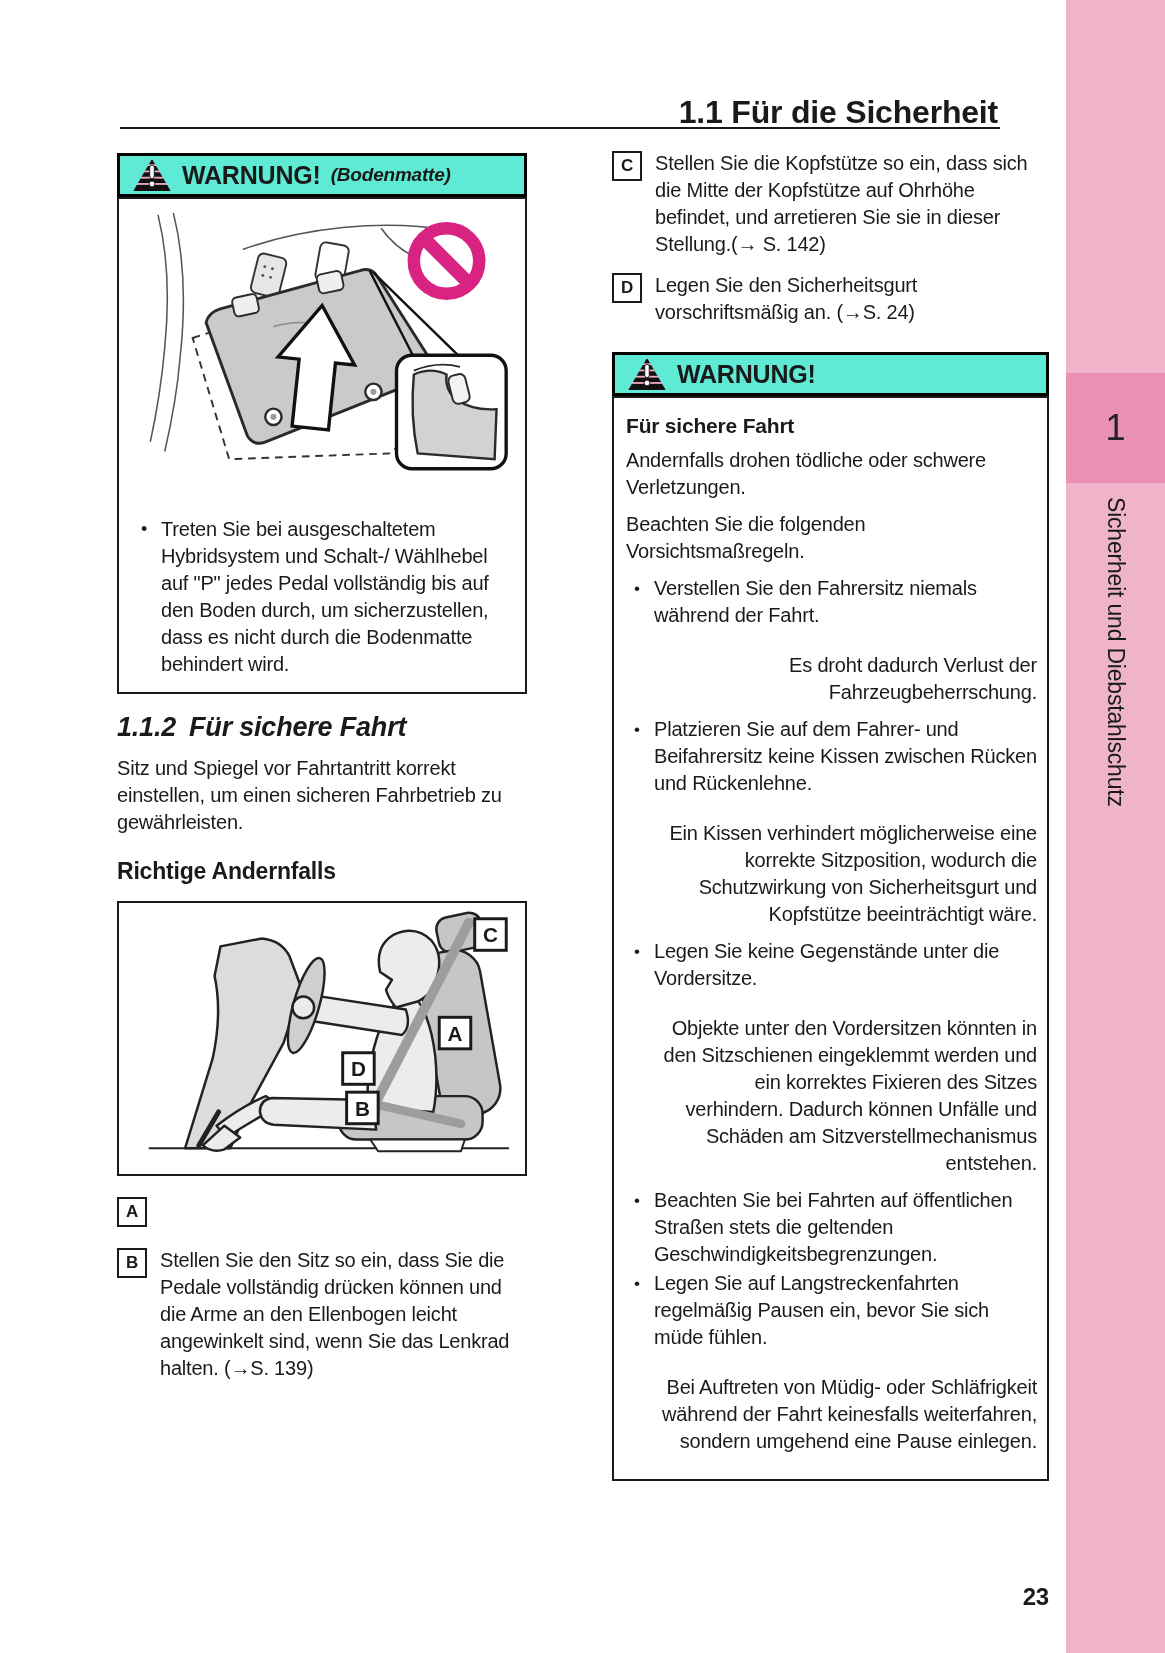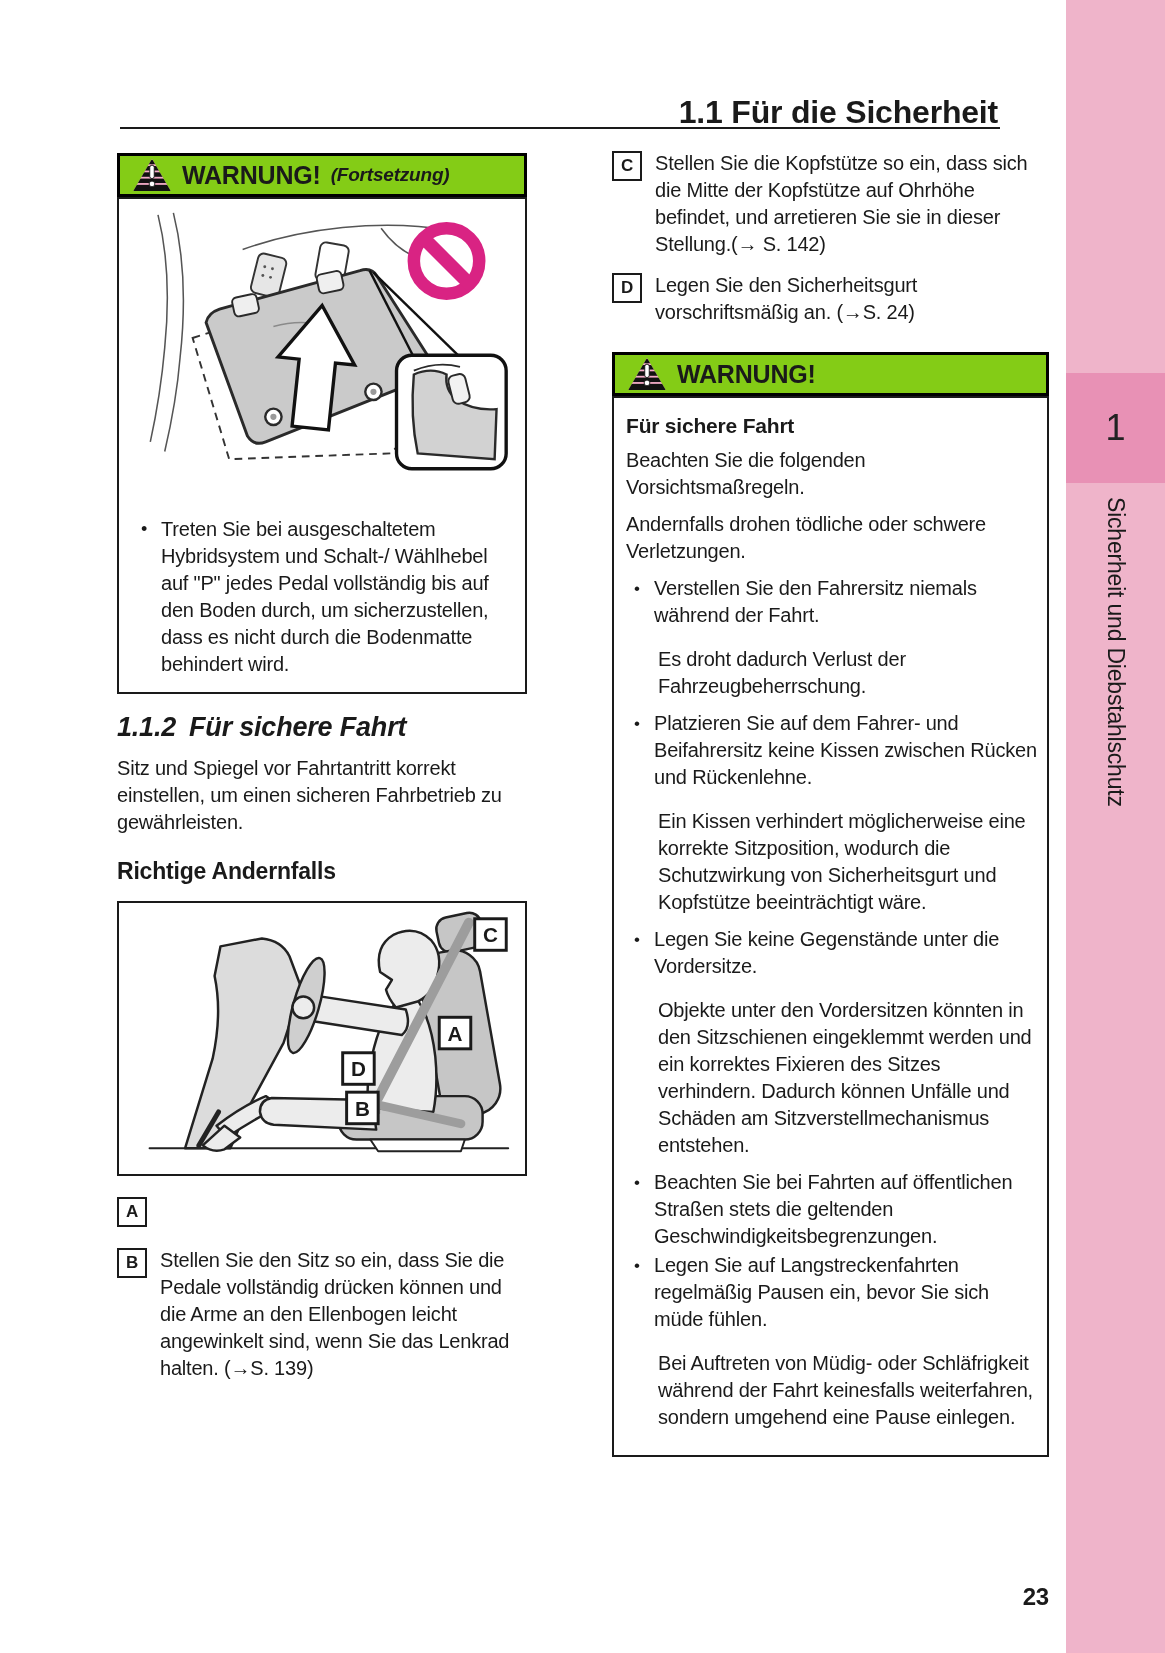--- a/index.html
+++ b/index.html
@@ -23,33 +23,33 @@
   
   .header-title { position:absolute; top:94px; right:167px; margin:0; font-size:32px; font-weight:bold; }
   .header-rule { position:absolute; top:127px; left:120px; width:880px; height:2px; background:#1a1a1a; }
   
   .col-left  { position:absolute; left:117px; top:153px; width:410px; }
   .col-right { position:absolute; left:612px; top:150px; width:437px; }
   
   .body-text, .marker-text, .wb-para, .wb-bullet, .wb-sub, .dot-bullet { font-size:20px; line-height:27px; }
   
   .warnbox-header {
-    background:#84cc16; border:3px solid #000;
+    background:#5eead4; border:3px solid #000;
     display:flex; align-items:center; gap:10px; padding:3px 12px; height:32px;
   }
   .warn-title { font-size:25px; font-weight:bold; }
   .warn-subtitle { font-size:19px; font-weight:bold; font-style:italic; }
   .warnbox-body { border:2px solid #1a1a1a; background:#fff; padding:8px 10px 14px 10px; }
   .dot-bullet { position:relative; padding-left:32px; margin-top:24px; }
   .dot-bullet::before { content:"•"; position:absolute; left:12px; top:0; font-size:18px; }
   .wb-heading { font-size:21px; font-weight:bold; line-height:27px; margin:6px 2px 8px 2px; }
   .wb-para   { margin:0 2px 10px 2px; }
   .wb-bullet { position:relative; padding-left:30px; margin:2px 0 2px 0; }
   .wb-bullet::before { content:"•"; position:absolute; left:10px; top:0; font-size:17px; }
-  .wb-sub    { padding-left:34px; margin:17px 0 10px 0; }
+  .wb-sub    { padding-left:34px; margin:23px 0 10px 0;text-align:right; }
   
   .section-heading { margin:18px 0 12px 0; font-size:27px; font-weight:bold;font-style:italic; }
   .section-heading .sec-title { margin-left:13px; }
   .body-para { margin:12px 0 0 0; }
   .sub-heading { margin:22px 0 0 0; font-size:23px; font-weight:bold; }
   
   .figure-box { margin-top:16px; border:2.5px solid #1a1a1a; height:271px; background:#fff; overflow:hidden; }
   .mat-illustration { margin:4px 0 2px 0; }
   
   .marker-item { display:flex; gap:13px; margin-top:20px; }
@@ -94,21 +94,21 @@
             <rect y="2" width="44" height="5" fill="#111"></rect>
             <rect y="9" width="44" height="5" fill="#111"></rect>
             <rect y="16" width="44" height="5" fill="#111"></rect>
             <rect y="23" width="44" height="5" fill="#111"></rect>
             <rect y="30" width="44" height="8" fill="#111"></rect>
             <rect x="19.5" y="8" width="5" height="15" rx="2.5" fill="#fff" stroke="#111"></rect>
             <circle cx="22" cy="29" r="3.2" fill="#fff" stroke="#111"></circle>
           </g>
         </svg>
         <span class="warn-title">WARNUNG!</span>
-        <span class="warn-subtitle">(Fortsetzung)</span>
+        <span class="warn-subtitle">(Bodenmatte)</span>
       </div>
       <div class="warnbox-body">
 
         <div class="mat-illustration">
           <svg width="385" height="277" viewBox="0 0 400 288">
 
             <g stroke="#555" stroke-width="1.6" fill="none">
               <path d="M30 4 C40 44 42 92 37 142 C34 176 29 208 22 240"></path>
               <path d="M46 2 C57 46 59 98 53 152 C50 188 44 220 37 250"></path>
               <path d="M118 40 C180 18 262 8 332 20"></path>
@@ -251,22 +251,22 @@
             <rect y="23" width="44" height="5" fill="#111"></rect>
             <rect y="30" width="44" height="8" fill="#111"></rect>
             <rect x="19.5" y="8" width="5" height="15" rx="2.5" fill="#fff" stroke="#111"></rect>
             <circle cx="22" cy="29" r="3.2" fill="#fff" stroke="#111"></circle>
           </g>
         </svg>
         <span class="warn-title">WARNUNG!</span>
       </div>
       <div class="warnbox-body">
         <div class="wb-heading">Für sichere Fahrt</div>
+        <div class="wb-para">Andernfalls drohen tödliche oder schwere Verletzungen.</div>
         <div class="wb-para">Beachten Sie die folgenden Vorsichtsmaßregeln.</div>
-        <div class="wb-para">Andernfalls drohen tödliche oder schwere Verletzungen.</div>
         <div class="wb-bullet">Verstellen Sie den Fahrersitz niemals während der Fahrt.</div>
         <div class="wb-sub">Es droht dadurch Verlust der Fahrzeugbeherrschung.</div>
         <div class="wb-bullet">Platzieren Sie auf dem Fahrer- und Beifahrersitz keine Kissen zwischen Rücken und Rückenlehne.</div>
         <div class="wb-sub">Ein Kissen verhindert möglicherweise eine korrekte Sitzposition, wodurch die Schutzwirkung von Sicherheitsgurt und Kopfstütze beeinträchtigt wäre.</div>
         <div class="wb-bullet">Legen Sie keine Gegenstände unter die Vordersitze.</div>
         <div class="wb-sub">Objekte unter den Vordersitzen könnten in den Sitzschienen eingeklemmt werden und ein korrektes Fixieren des Sitzes verhindern. Dadurch können Unfälle und Schäden am Sitzverstellmechanismus entstehen.</div>
         <div class="wb-bullet">Beachten Sie bei Fahrten auf öffentlichen Straßen stets die geltenden Geschwindigkeitsbegrenzungen.</div>
         <div class="wb-bullet">Legen Sie auf Langstreckenfahrten regelmäßig Pausen ein, bevor Sie sich müde fühlen.</div>
         <div class="wb-sub">Bei Auftreten von Müdig- oder Schläfrigkeit während der Fahrt keinesfalls weiterfahren, sondern umgehend eine Pause einlegen.</div>
       </div>

